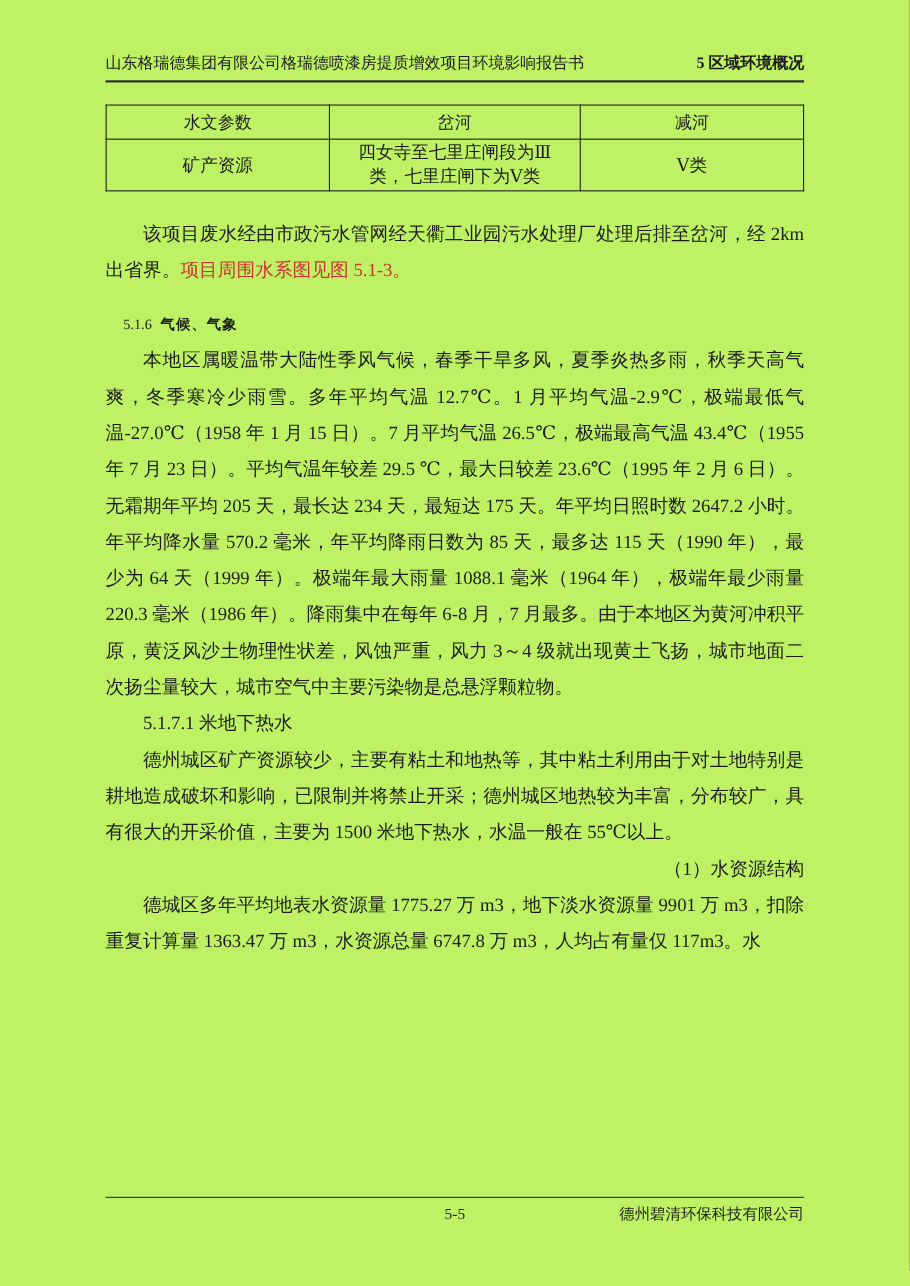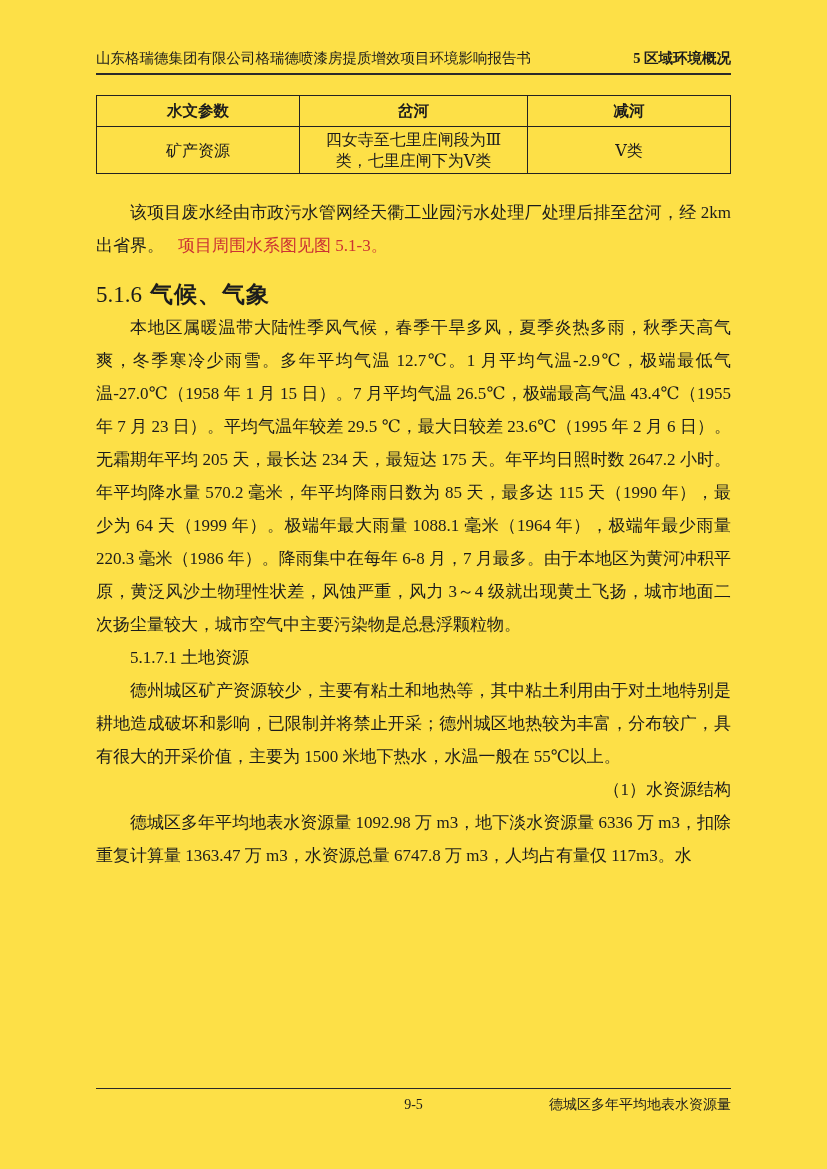--- a/index.html
+++ b/index.html
@@ -1,20 +1,20 @@
 <!DOCTYPE html>
 <html style="--accent-red: #cc3333;"><head>
 <meta charset="utf-8">
 <style>
   html,body{margin:0;padding:0;background:#888;}
   .page{
     position:relative;
     width:827px;height:1169px;
     margin:0 auto;
-    background:#fde047;
+    background:#bef264;
     box-sizing:border-box;
     padding:50px 96px 0 96px;
     font-family:"Liberation Serif","DejaVu Serif",serif;
     color:#1c1c1c;
     overflow:hidden;
   }
   
   .hdr{
     display:flex;justify-content:space-between;align-items:flex-end;
     font-size:14.5px;line-height:17px;
@@ -26,34 +26,34 @@
   table.hydro{
     width:100%;border-collapse:collapse;margin-top:20px;
     font-size:16px;
   }
   table.hydro th,table.hydro td{
     border:1.6px solid #222;text-align:center;vertical-align:middle;
     padding:2px 10px;
   }
   table.hydro th{
     font-family:"Liberation Sans","DejaVu Sans",sans-serif;
-    font-weight:bold;height:26px;font-size:15.5px;
+    font-weight:normal;height:26px;font-size:15.5px;
   }
   table.hydro td{height:42px;line-height:21px;}
   .col1{width:32%;}.col2{width:36%;}.col3{width:32%;}
   
   .body{
     font-size:17px;line-height:33px;margin:0;
     text-align:justify;
   }
   .indent{text-indent:2em;}
   .para1{margin-top:22px;}
-  .red{color:var(--accent-red,#cc3333);margin-left:14px;}
+  .red{color:var(--accent-red,#cc3333);}
   h2.sec{
-    font-size:23px;line-height:33px;margin:16px 0 0 0;
+    font-size:13px;line-height:33px;margin:16px 0 0 16px;
     font-weight:bold;
   }
   h2.sec .hnum{
     font-family:"Liberation Serif","DejaVu Serif",serif;
     font-weight:normal;margin-right:8px;
   }
   h2.sec .htitle{
     font-family:"Liberation Sans","DejaVu Sans",sans-serif;
     letter-spacing:1px;
   }
@@ -102,29 +102,29 @@
     </tbody>
   </table>
 
   <p class="body indent para1"><span>该项目废水经由市政污水管网经天衢工业园污水处理厂处理后排至岔河，经 2km 出省界。</span><span class="red">项目周围水系图见图 5.1-3。</span></p>
 
   <h2 class="sec"><span class="hnum">5.1.6</span><span class="htitle">气候、气象</span></h2>
 
   <p class="body indent">本地区属暖温带大陆性季风气候，春季干旱多风，夏季炎热多雨，秋季天高气爽，冬季寒冷少雨雪。多年平均气温 12.7℃。1 月平均气温-2.9℃，极端最低气温-27.0℃（1958 年 1 月 15 日）。7 月平均气温 26.5℃，极端最高气温 43.4℃（1955 年 7 月 23 日）。平均气温年较差 29.5 ℃，最大日较差 23.6℃（1995 年 2 月 6 日）。无霜期年平均 205 天，最长达 234 天，最短达 175 天。年平均日照时数 2647.2 小时。年平均降水量 570.2 毫米，年平均降雨日数为 85 天，最多达 115 天（1990 年），最少为 64 天（1999 年）。极端年最大雨量 1088.1 毫米（1964 年），极端年最少雨量 220.3 毫米（1986 年）。降雨集中在每年 6-8 月，7 月最多。由于本地区为黄河冲积平原，黄泛风沙土物理性状差，风蚀严重，风力 3～4 级就出现黄土飞扬，城市地面二次扬尘量较大，城市空气中主要污染物是总悬浮颗粒物。</p>
 
 
-  <p class="sub">5.1.7.1 土地资源</p>
+  <p class="sub">5.1.7.1 米地下热水</p>
 
 
 
   <p class="body indent">德州城区矿产资源较少，主要有粘土和地热等，其中粘土利用由于对土地特别是耕地造成破坏和影响，已限制并将禁止开采；德州城区地热较为丰富，分布较广，具有很大的开采价值，主要为 1500 米地下热水，水温一般在 55℃以上。</p>
 
 
   <p class="sub sub-num">（1）水资源结构</p>
 
-  <p class="body indent">德城区多年平均地表水资源量 1092.98 万 m3，地下淡水资源量 6336 万 m3，扣除重复计算量 1363.47 万 m3，水资源总量 6747.8 万 m3，人均占有量仅 117m3。水</p>
+  <p class="body indent">德城区多年平均地表水资源量 1775.27 万 m3，地下淡水资源量 9901 万 m3，扣除重复计算量 1363.47 万 m3，水资源总量 6747.8 万 m3，人均占有量仅 117m3。水</p>
 
   <div class="ftr">
-    <span>9-5</span>
-    <span class="company">德城区多年平均地表水资源量</span>
+    <span>5-5</span>
+    <span class="company">德州碧清环保科技有限公司</span>
   </div>
 
 </div>
 
 </body></html>

